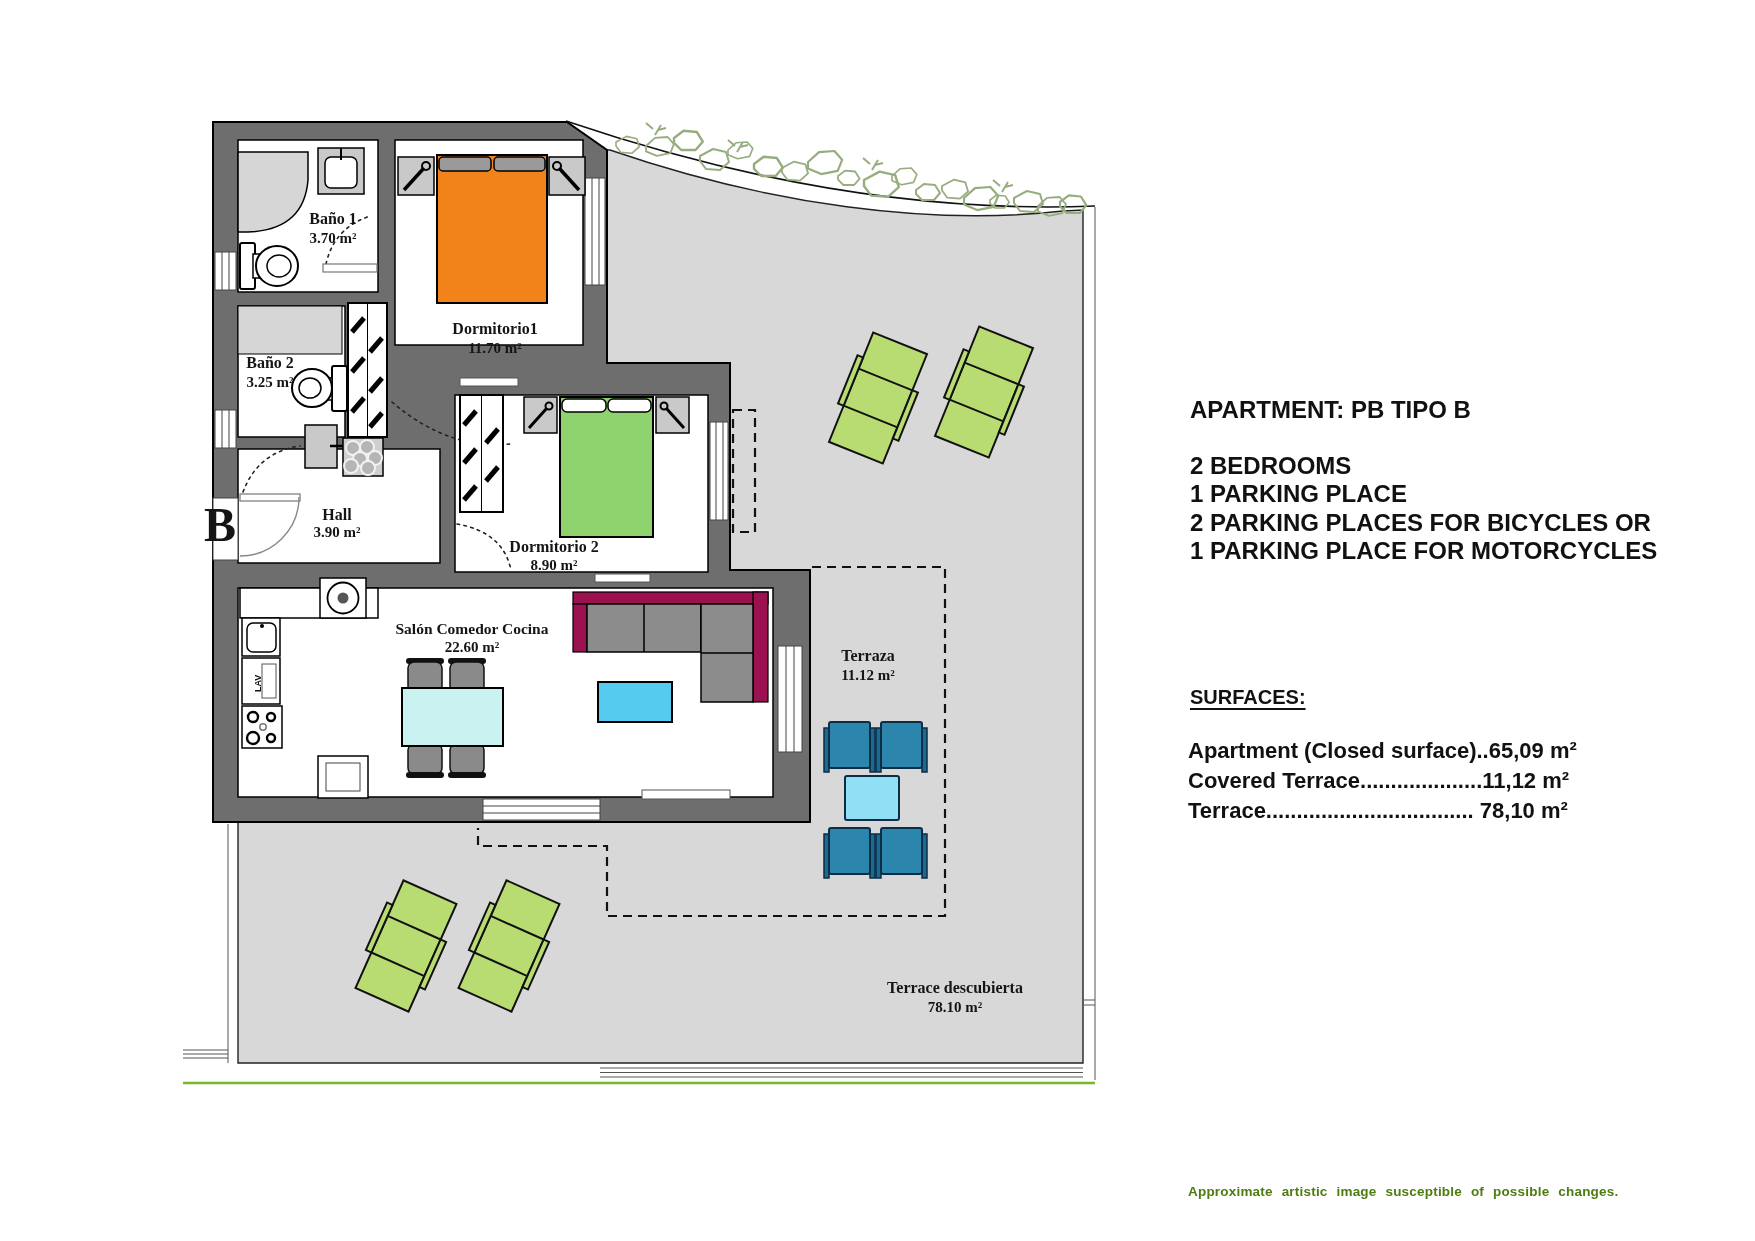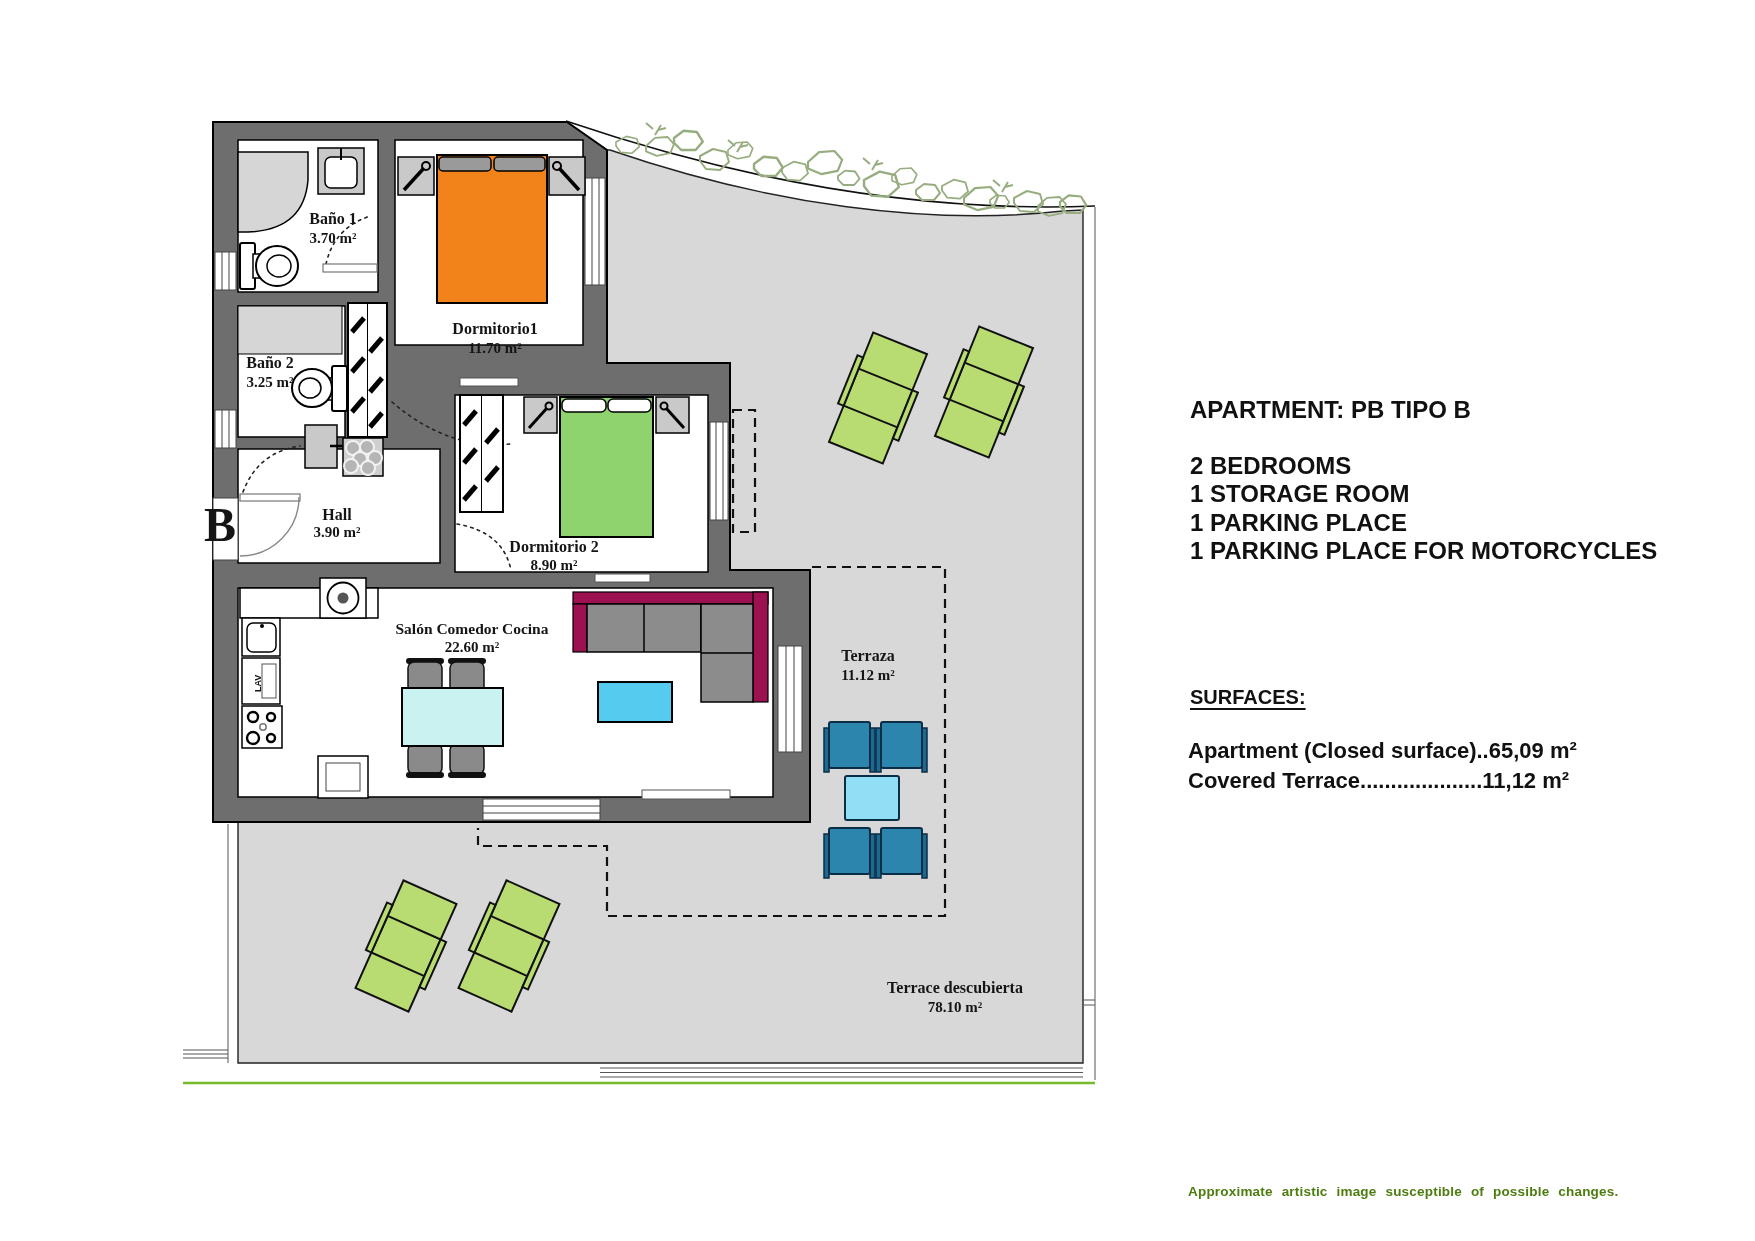--- a/index.html
+++ b/index.html
@@ -334,28 +334,29 @@
     </g>
 
     <text class="unitB" x="204" y="541">B</text>
   </svg>
 
   <div>
     <div class="info-title">APARTMENT: PB TIPO B</div>
 
     <div class="features">
       <div>2 BEDROOMS</div>
-      <div>1 STORAGE ROOM</div>
       <div>1 PARKING PLACE</div>
+      <div>2 PARKING PLACES FOR BICYCLES OR</div>
       <div>1 PARKING PLACE FOR MOTORCYCLES</div>
     </div>
 
     <div class="surf-head">SURFACES:</div>
 
     <div class="surfaces">
       <div>Apartment (Closed surface)..65,09 m²</div>
       <div>Covered Terrace....................11,12 m²</div>
+      <div>Terrace.................................. 78,10 m²</div>
     </div>
   </div>
 
   <div class="disclaimer">Approximate  artistic  image  susceptible  of  possible  changes.</div>
 
 </div>
 
 </body></html>

